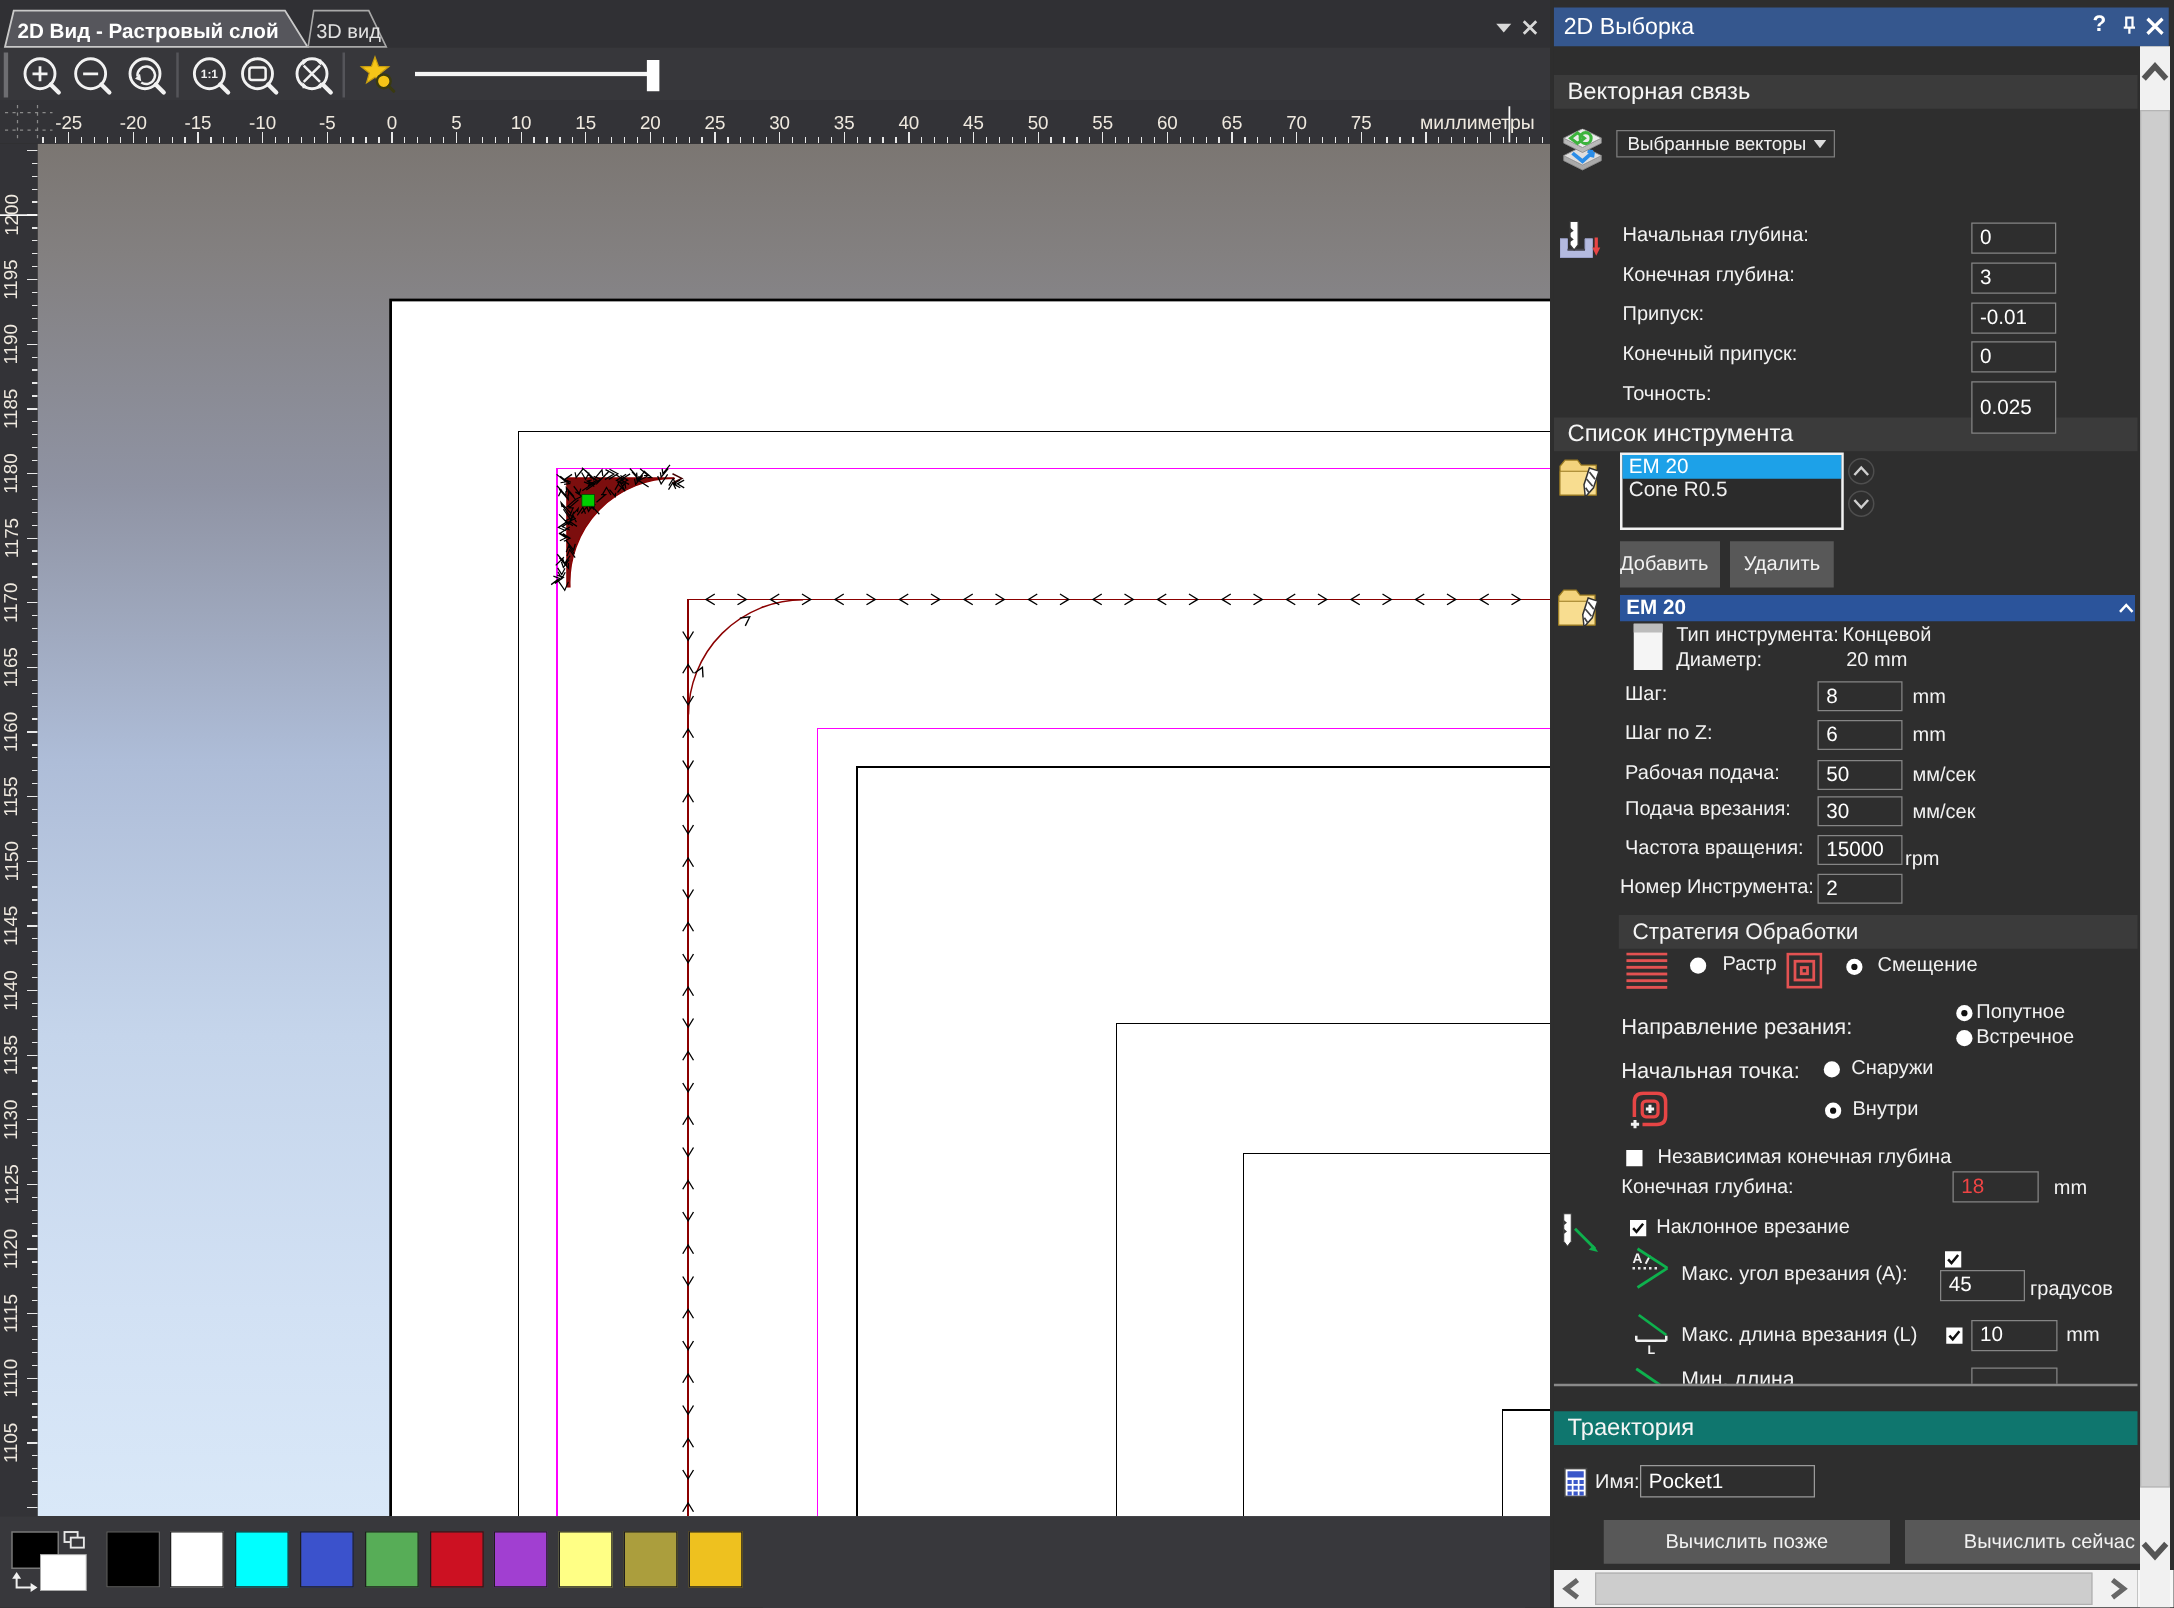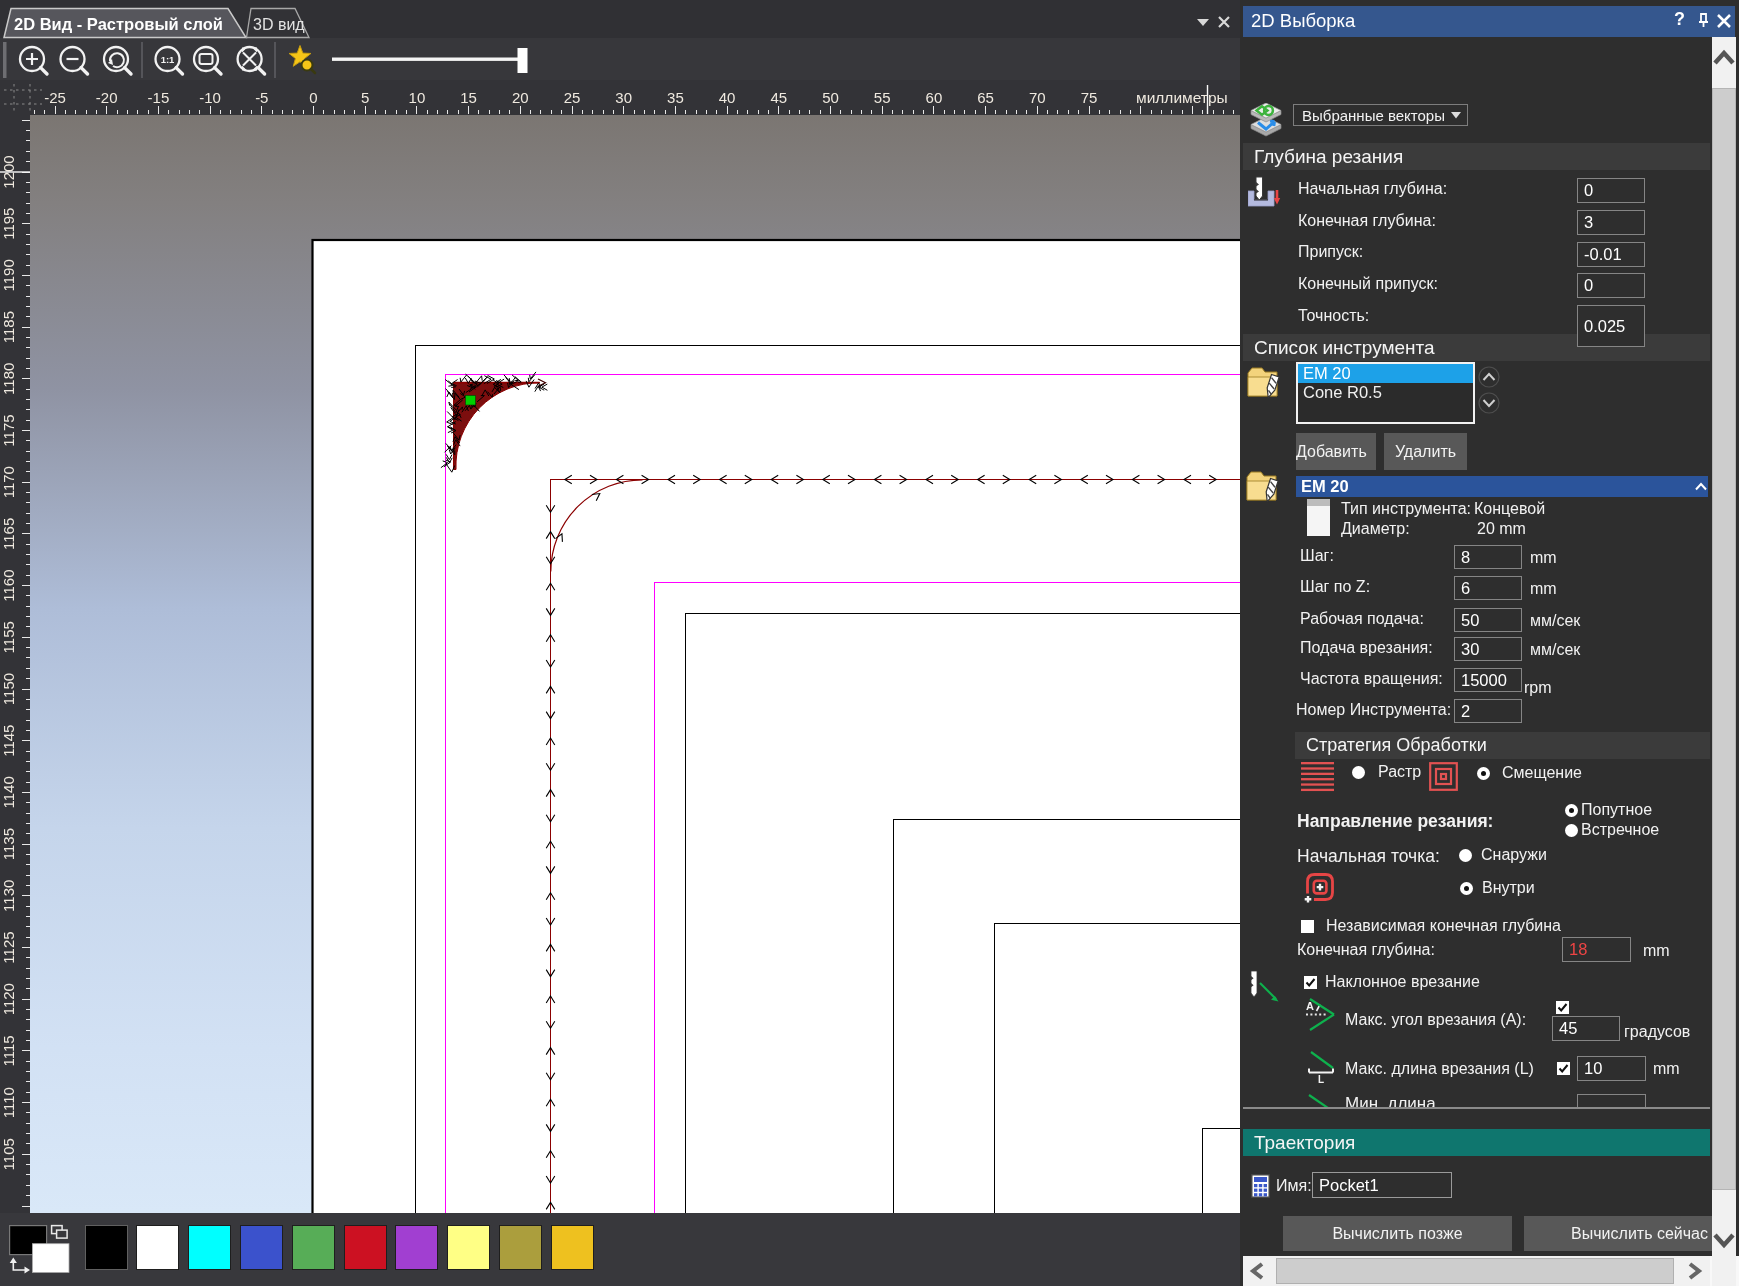--- a/index.html
+++ b/index.html
@@ -156,21 +156,21 @@
 <div class="abs" style="left:1243px;top:0;width:496px;height:1286px;background:#2e2e2e;overflow:hidden">
     <div class="abs" style="left:0px;top:6px;width:492px;height:31px;background:#35578e"></div>
     <div class="abs lbl" style="left:8px;top:10px;font-size:18.5px;color:#fff">2D Выборка</div>
     <div class="abs lbl" style="left:431px;top:9px;font-size:18px;font-weight:bold;color:#fff">?</div>
     <svg class="abs" style="left:453px;top:12px" width="16" height="18" viewBox="0 0 16 18">
 <path d="M5,2 h5 v8 h-5 z M3,10 h9 M7.5,10 v5" stroke="#fff" stroke-width="1.8" fill="none"></path>
     </svg>
     <svg class="abs" style="left:473px;top:13px" width="16" height="16" viewBox="0 0 16 16">
 <path d="M2,2 L14,14 M14,2 L2,14" stroke="#fff" stroke-width="2.6"></path>
     </svg>
-    <div class="abs" style="left:0px;top:143px;width:467px;height:27px;background:#3b3b3b;color:#f5f5f5;font-size:19px;line-height:27px;padding-left:11px;box-sizing:border-box">Глубина резания</div>
+    <div class="abs" style="left:0px;top:60px;width:467px;height:27px;background:#3b3b3b;color:#f5f5f5;font-size:19px;line-height:27px;padding-left:11px;box-sizing:border-box">Векторная связь</div>
     <div class="abs" style="left:0px;top:334px;width:467px;height:27px;background:#3b3b3b;color:#f5f5f5;font-size:19px;line-height:27px;padding-left:11px;box-sizing:border-box">Список инструмента</div>
     <div class="abs" style="left:0px;top:1129px;width:467px;height:27px;background:#0f766e;color:#f5f5f5;font-size:19px;line-height:27px;padding-left:11px;box-sizing:border-box">Траектория</div>
     <svg class="abs" style="left:5px;top:103px" width="37" height="38" viewBox="0 0 37 38">
 <polygon points="3,21.5 18,29 33,21.5 33,25.5 18,33 3,25.5" fill="#a9a9a9" stroke="#8a8a8a" stroke-width="0.7"></polygon>
 <polygon points="18,14 33,21.5 18,29 3,21.5" fill="#dedede" stroke="#9a9a9a" stroke-width="0.7"></polygon>
 <path d="M10,19.5 L18,26 L26.5,18.5 M26.5,18.5 l-4.5,-0.5 M26.5,18.5 l-0.7,4.4" stroke="#2a8de8" stroke-width="3" fill="none"></path>
 <polygon points="3,7.5 18,15 33,7.5 33,11.5 18,19 3,11.5" fill="#b9b9b9" stroke="#8a8a8a" stroke-width="0.7"></polygon>
 <polygon points="18,0 33,7.5 18,15 3,7.5" fill="#ececec" stroke="#9a9a9a" stroke-width="0.7"></polygon>
 <path d="M8.5,7.5 l5.5,-4.2 5.5,4.2 -5.5,4.2 z" fill="none" stroke="#3db33d" stroke-width="2.5"></path>
 <circle cx="20.5" cy="7.5" r="4.4" fill="none" stroke="#3db33d" stroke-width="2.5"></circle>
@@ -263,21 +263,21 @@
     <div class="abs" style="left:108.5px;top:765.5px;width:13px;height:13px;border-radius:50%;background:#fff"></div>
     <div class="abs lbl" style="left:135px;top:763px">Растр</div>
     <svg class="abs" style="left:186px;top:762px" width="29" height="29" viewBox="0 0 29 29">
 <rect x="1.2" y="1.2" width="26.6" height="26.6" fill="none" stroke="#e35252" stroke-width="2.2"></rect>
 <rect x="7" y="7" width="15" height="15" fill="none" stroke="#e35252" stroke-width="2.2"></rect>
 <rect x="12" y="12" width="5" height="5" fill="none" stroke="#e35252" stroke-width="2.2"></rect>
 </svg>
     <div class="abs" style="left:233.5px;top:766.5px;width:13px;height:13px;border-radius:50%;background:#fff"></div>
     <div class="abs" style="left:237.5px;top:770.5px;width:5px;height:5px;border-radius:50%;background:#111"></div>
     <div class="abs lbl" style="left:259px;top:764px">Смещение</div>
-    <div class="abs lbl" style="left:54px;top:811px;font-weight:bold;font-size:17.5px">Направление резания:</div>
+    <div class="abs lbl" style="left:54px;top:811px;font-weight:normal;font-size:17.5px">Направление резания:</div>
     <div class="abs" style="left:321.5px;top:803.5px;width:13px;height:13px;border-radius:50%;background:#fff"></div>
     <div class="abs" style="left:325.5px;top:807.5px;width:5px;height:5px;border-radius:50%;background:#111"></div>
     <div class="abs lbl" style="left:338px;top:801px">Попутное</div>
     <div class="abs" style="left:321.5px;top:823.5px;width:13px;height:13px;border-radius:50%;background:#fff"></div>
     <div class="abs lbl" style="left:338px;top:821px">Встречное</div>
     <div class="abs lbl" style="left:54px;top:846px;font-weight:normal;font-size:17.5px">Начальная точка:</div>
     <div class="abs" style="left:215.5px;top:848.5px;width:13px;height:13px;border-radius:50%;background:#fff"></div>
     <div class="abs lbl" style="left:238px;top:846px">Снаружи</div>
     <svg class="abs" style="left:61px;top:873px" width="33" height="33" viewBox="0 0 33 33">
 <path d="M3.5,20.5 V8.5 Q3.5,1.5 10.5,1.5 H21.5 Q28.5,1.5 28.5,8.5 V19.5 Q28.5,26.5 21.5,26.5 H10" fill="none" stroke="#e64545" stroke-width="2.8"></path>

